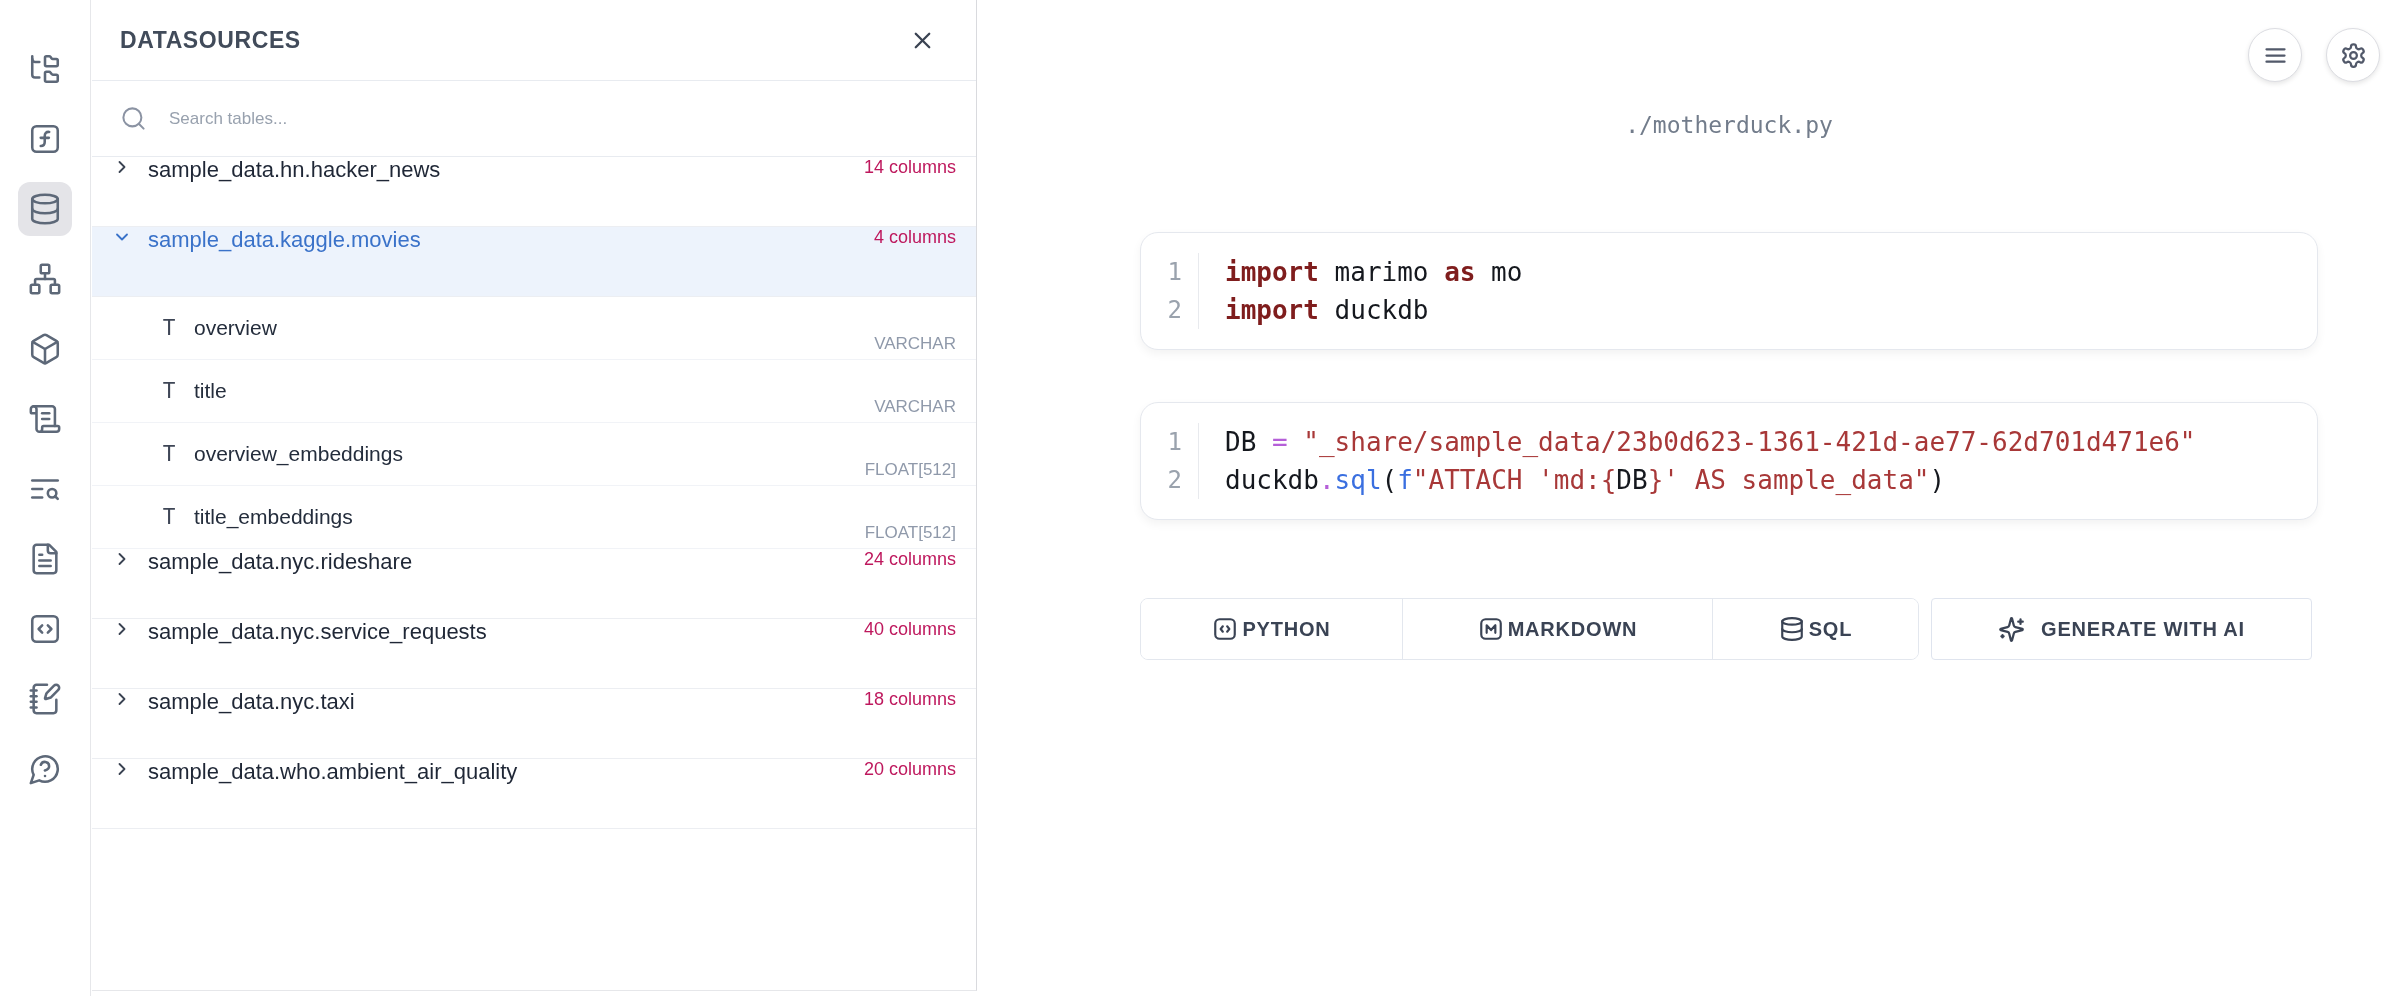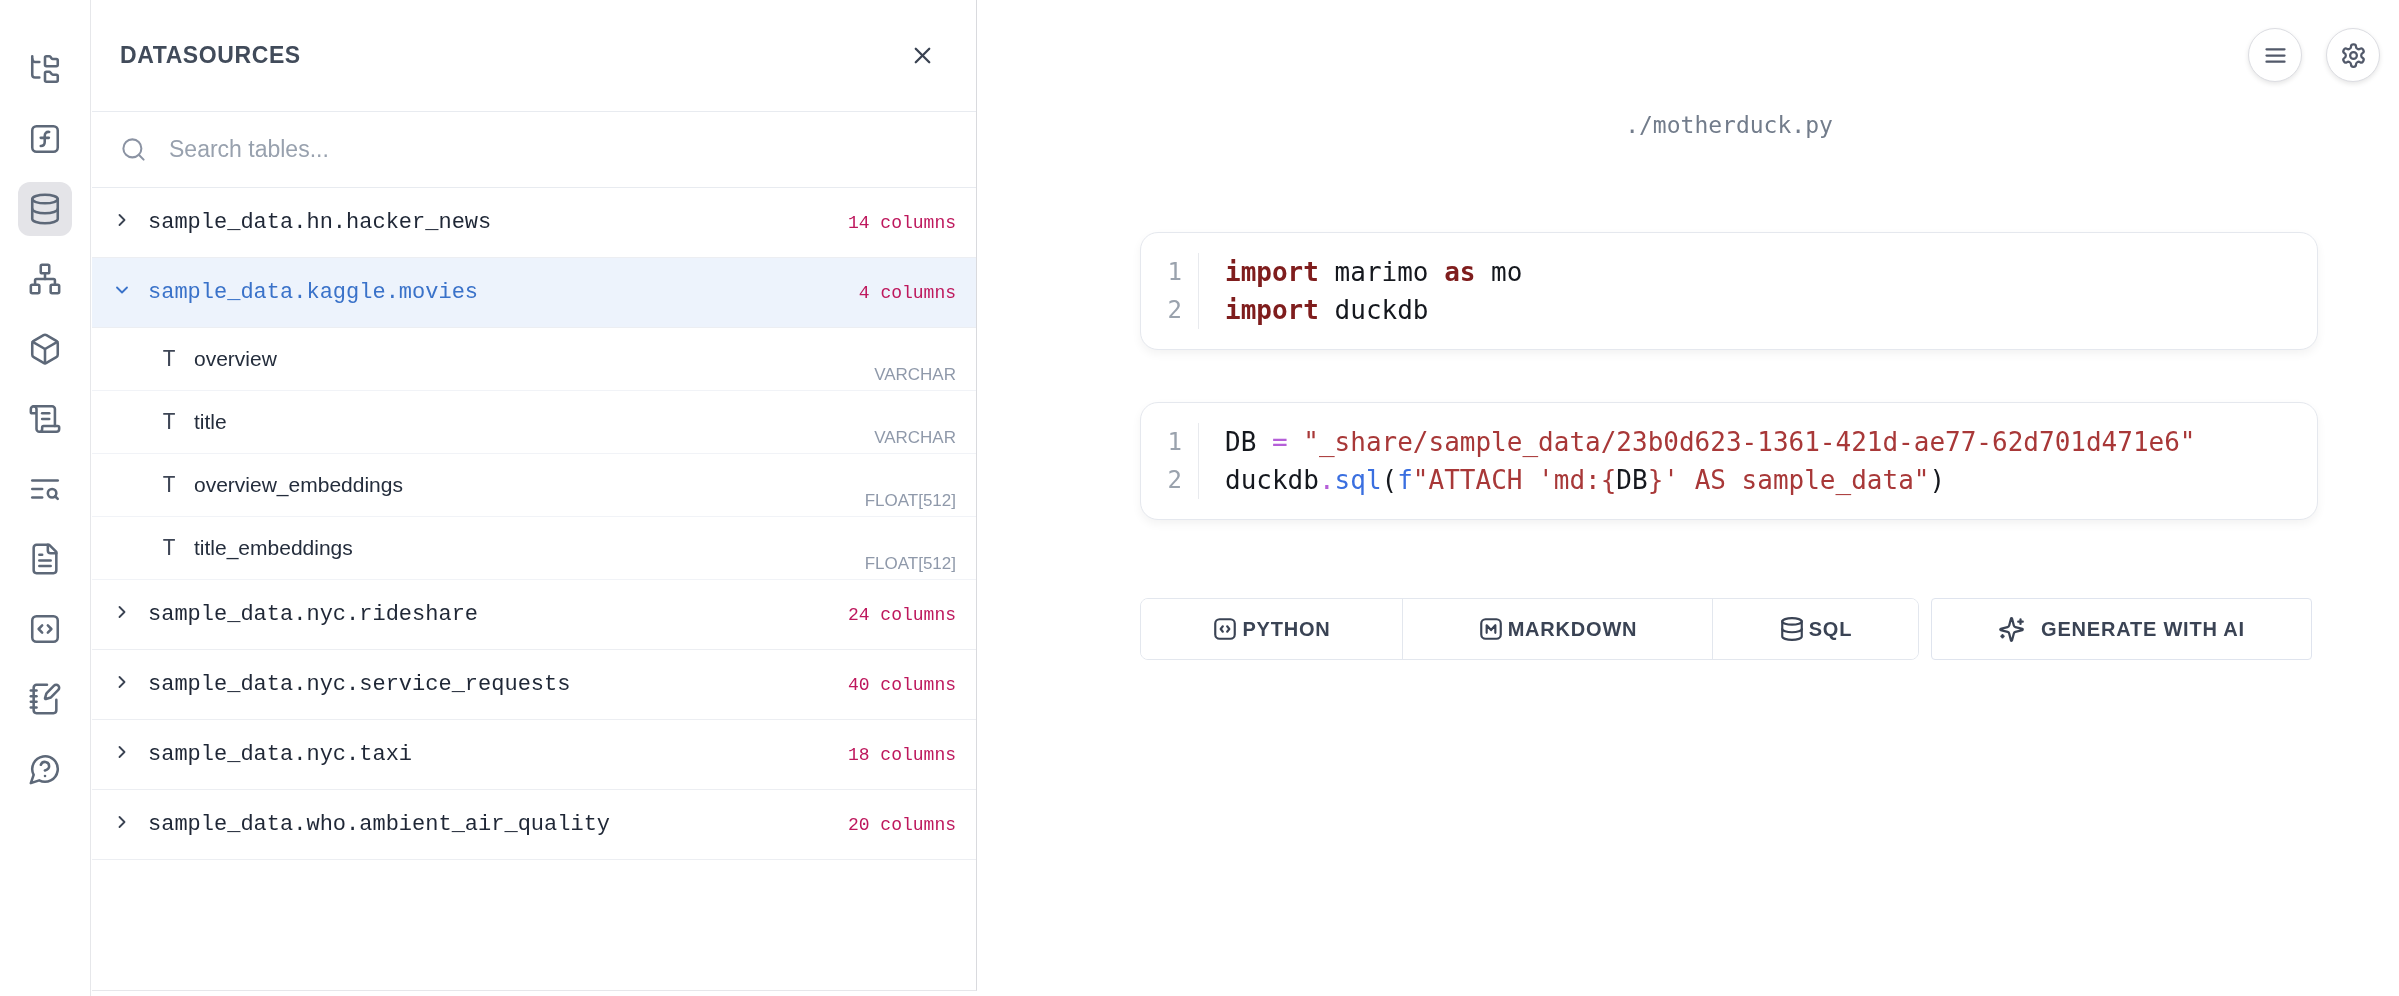--- a/index.html
+++ b/index.html
@@ -24,40 +24,40 @@
     color:#5d6878; cursor:pointer;
   }
   .act-item.active { background:#e4e4e8; }
 
   
   .panel {
     position:absolute; left:92px; top:0; width:885px; height:991px;
     background:#fff; border-right:1px solid #d9dade; border-bottom:1px solid #e6e7ea;
   }
   .panel-header {
-    height:112px; display:flex; align-items:center; justify-content:space-between;
+    height:81px; display:flex; align-items:center; justify-content:space-between;
     padding:0 36px 0 28px; border-bottom:1px solid #e8ebf0;
   }
   .panel-title { margin:0; font-size:23px; font-weight:bold; color:#414b5a; letter-spacing:.6px; }
   .close-btn { background:none; border:none; padding:4px; display:flex; color:#3a4352; cursor:pointer; }
 
   .search-row {
     height:76px; display:flex; align-items:center; gap:20px;
     padding:0 28px; border-bottom:1px solid #e8ebf0; color:#8b93a3;
   }
   .search-input {
     flex:1; border:none; outline:none; font-family:inherit;
-    font-size:23px; color:#2a3342; background:transparent;
+    font-size:17px; color:#2a3342; background:transparent;
   }
   .search-input::placeholder { color:#98a1ae; }
 
   .table-row {
-    height:70px; display:flex; align-items:center;
+    height:70px; display:flex; align-items:flex-start;
     padding:0 20px; border-bottom:1px solid #eceef2;
-    cursor:pointer; color:#3a4352; background:#fff;font-family:Liberation Mono, monospace;
+    cursor:pointer; color:#3a4352; background:#fff;
   }
   .table-row .chev { color:#3a4352; }
   .table-row .t-name { margin-left:16px; font-size:22px; color:#1f2736; }
   .table-row .t-count { margin-left:auto; font-size:18px; color:#be185d; }
   .table-row.selected { background:#edf3fc; }
   .table-row.selected .t-name, .table-row.selected .chev { color:#3a72c9; }
 
   .col-row {
     height:63px; display:flex; align-items:center;
     padding:0 20px 0 64px; border-bottom:1px solid #f1f3f7; cursor:pointer;

